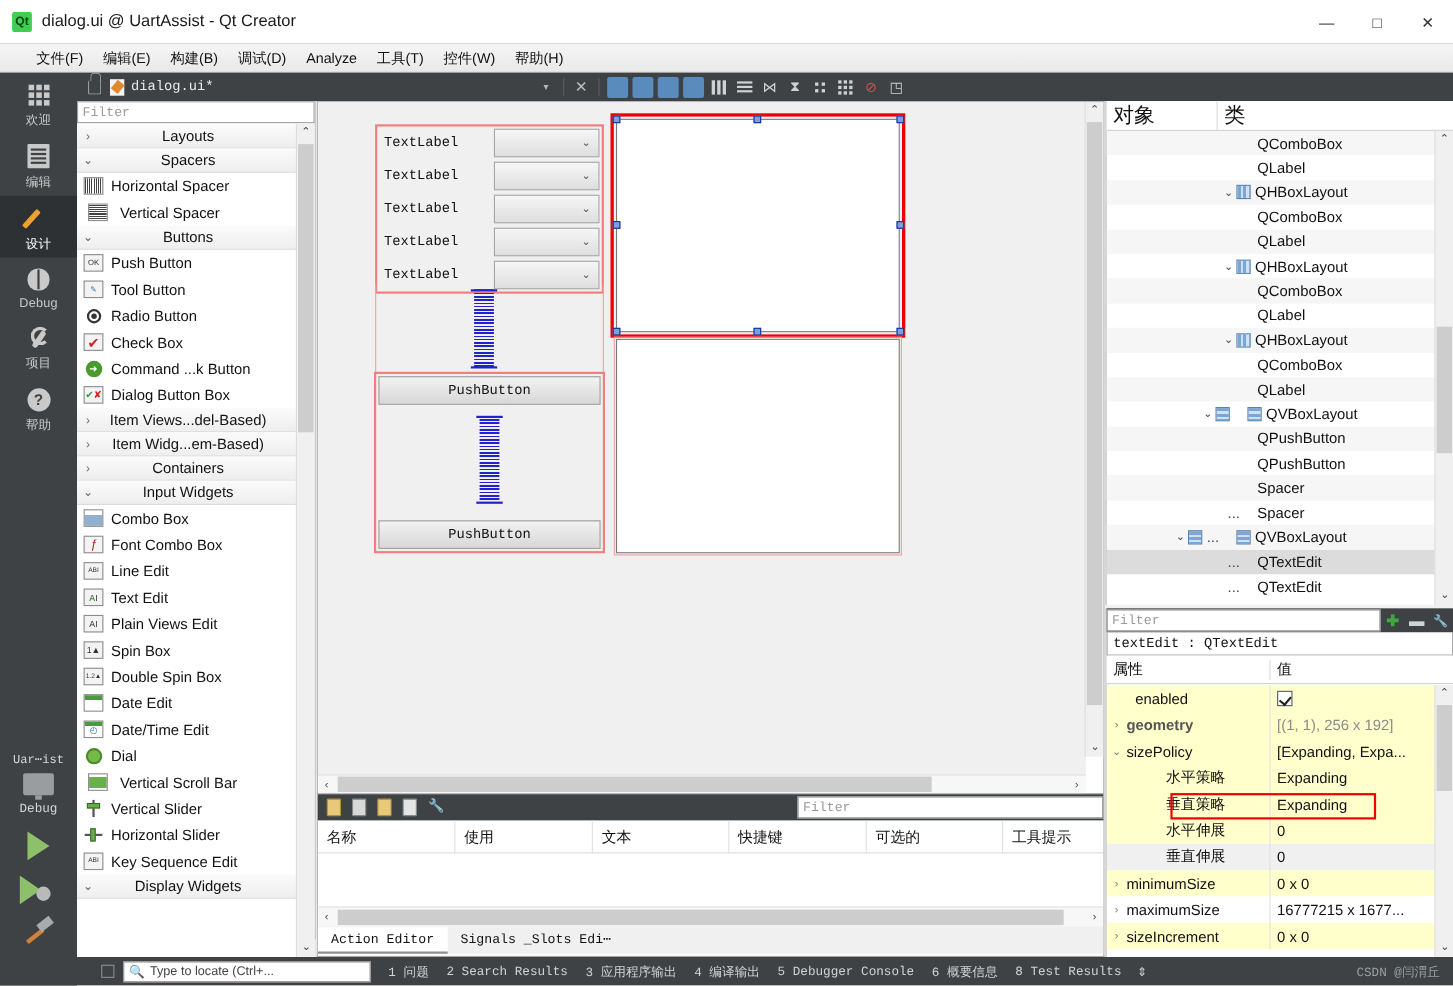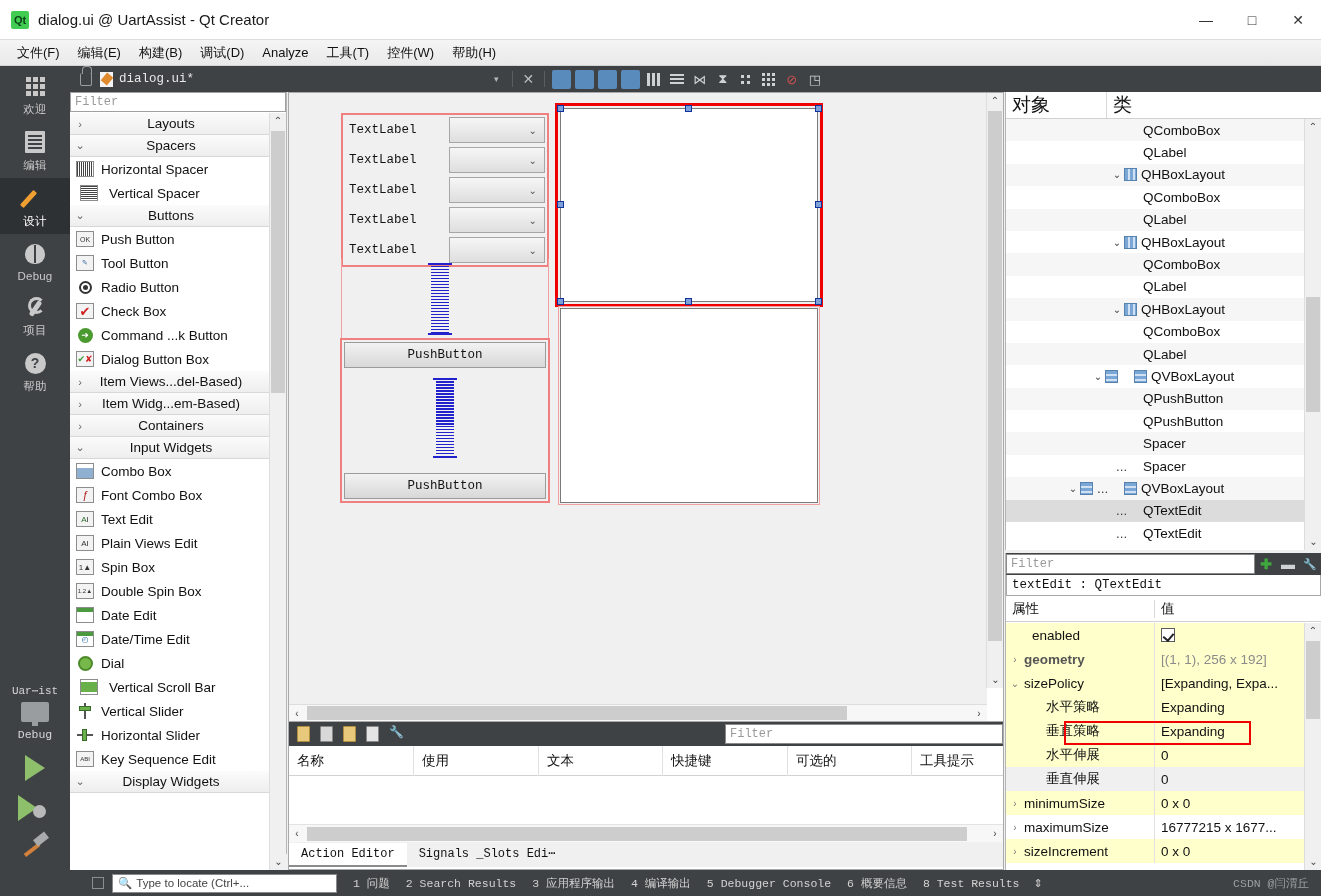--- a/index.html
+++ b/index.html
@@ -29,21 +29,21 @@
   .winbtn {
     width:46px; height:40px; display:flex; align-items:center; justify-content:center;
     color:#333; font-size:14px; cursor:default;
   }
 
   
   .menubar {
     position:absolute; left:0; top:40px; width:1321px; height:26px;
     background:linear-gradient(#f5f5f5,#e9e9e9);
     border-bottom:1px solid #d4d4d4;
-    display:flex; align-items:center; padding-left:8px;
+    display:flex; align-items:center; padding-left:24px;
   }
   .menuitem {
     padding:3px 9px; font-size:13px; color:#111; cursor:default; white-space:nowrap;
   }
 
   
   .modebar {
     position:absolute; left:0; top:66px; width:70px; height:830px;
     background:#3f4244;
   }
@@ -232,21 +232,21 @@
   .pe-head .c2 { flex:1; padding-left:6px; border-left:1px solid #d9d9d9; }
   .pe-rows { position:absolute; left:0; top:70px; width:299px; height:247px; overflow:hidden; }
   .pe-row { height:24px; display:flex; align-items:center; font-size:13.5px; color:#111; }
   .pe-row .pn { width:148px; display:flex; align-items:center; }
   .pe-row .pv { flex:1; padding-left:6px; border-left:1px solid #e2e2e2; height:24px; display:flex; align-items:center;}
   .bg-yellow { background:#ffffcc; }
   .bg-white { background:#ffffff; }
   .bg-gray { background:#f0f0f0; }
   .pe-chev { width:18px; text-align:center; color:#777; font-size:10px; }
   .pe-indent { padding-left:26px; }
-  .pe-indent2 { padding-left:40px; }
+  .pe-indent2 { padding-left:54px; }
   .pe-bold { font-weight:bold; color:#555; }
   .pe-gray { color:#8b8b8b; }
   .pe-check { width:14px;height:14px;border:1px solid #5a5a5a;background:#fff; position:relative;}
   .pe-check::after{content:"";position:absolute;left:3px;top:2px;width:5px;height:8px;border:solid #222;border-width:0 2px 2px 0;transform:rotate(40deg);}
   .pe-scroll { position:absolute; right:0; top:70px; width:17px; height:247px; background:#f0f0f0; border-left:1px solid #ddd;}
   .pe-scroll .arrow{height:16px;text-align:center;font-size:10px;color:#444;line-height:16px;}
   .pe-scroll .thumb{position:absolute;left:1px;top:18px;width:14px;height:78px;background:#cdcdcd;}
   .pe-redbox { position:absolute; left:58px; top:98px; width:187px; height:24px; border:2px solid #f00000; pointer-events:none;}
 
   
@@ -512,20 +512,24 @@
       </div>
       <div class="wb-item">
         <span class="wb-ico" style="background:linear-gradient(#fff 0 4px,#8fb0d0 4px 16px);"></span>
         <span>Combo Box</span>
       </div>
       <div class="wb-item">
         <span class="wb-ico" style="color:#b02020;font-style:italic;font-size:11px;">ƒ</span>
         <span>Font Combo Box</span>
       </div>
       <div class="wb-item">
+        <span class="wb-ico" style="font-size:6px;">ABI</span>
+        <span>Line Edit</span>
+      </div>
+      <div class="wb-item">
         <span class="wb-ico" style="font-size:8px;"><i style="color:#2a6a2a;font-style:normal;">A</i>I</span>
         <span>Text Edit</span>
       </div>
       <div class="wb-item">
         <span class="wb-ico" style="font-size:8px;">AI</span>
         <span>Plain Views Edit</span>
       </div>
       <div class="wb-item">
         <span class="wb-ico" style="font-size:8px;">1▲</span>
         <span>Spin Box</span>

